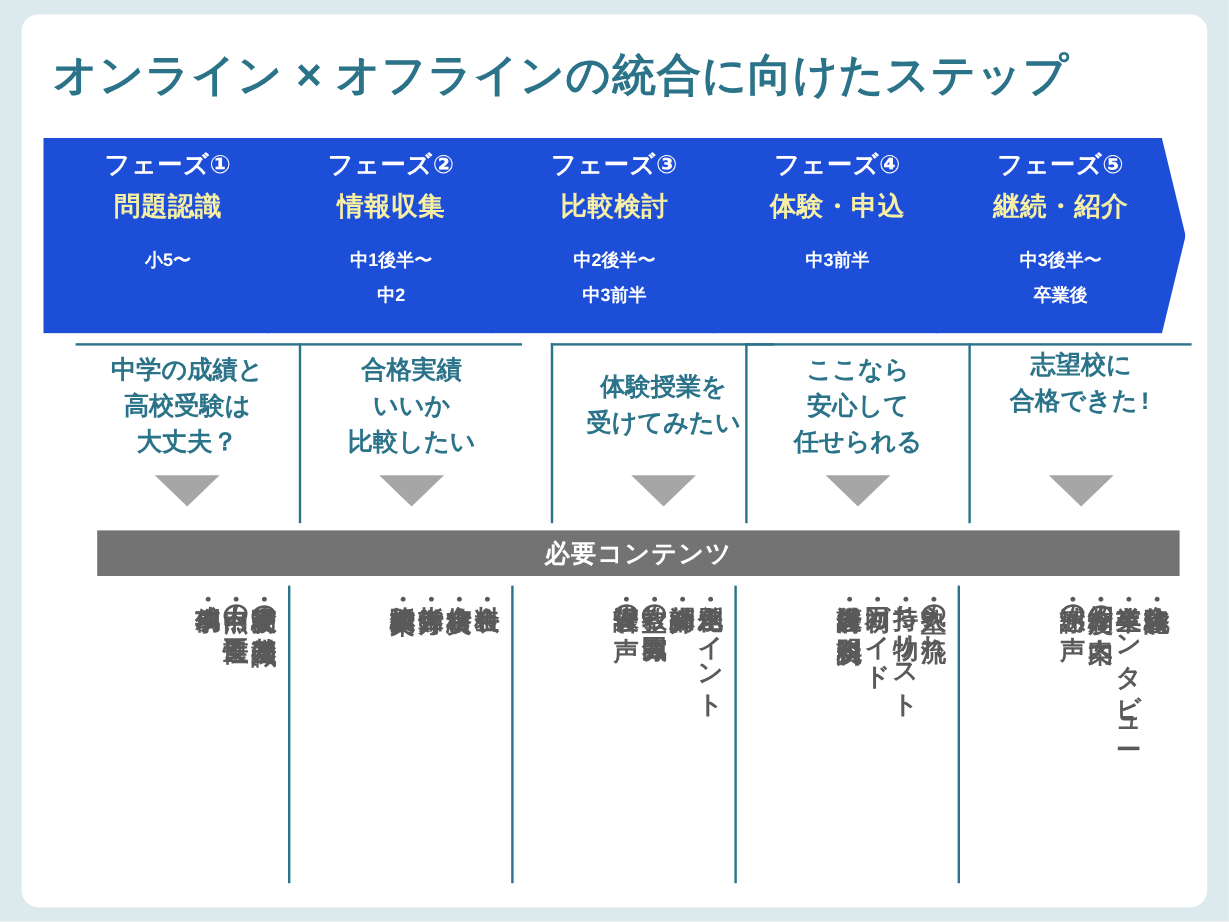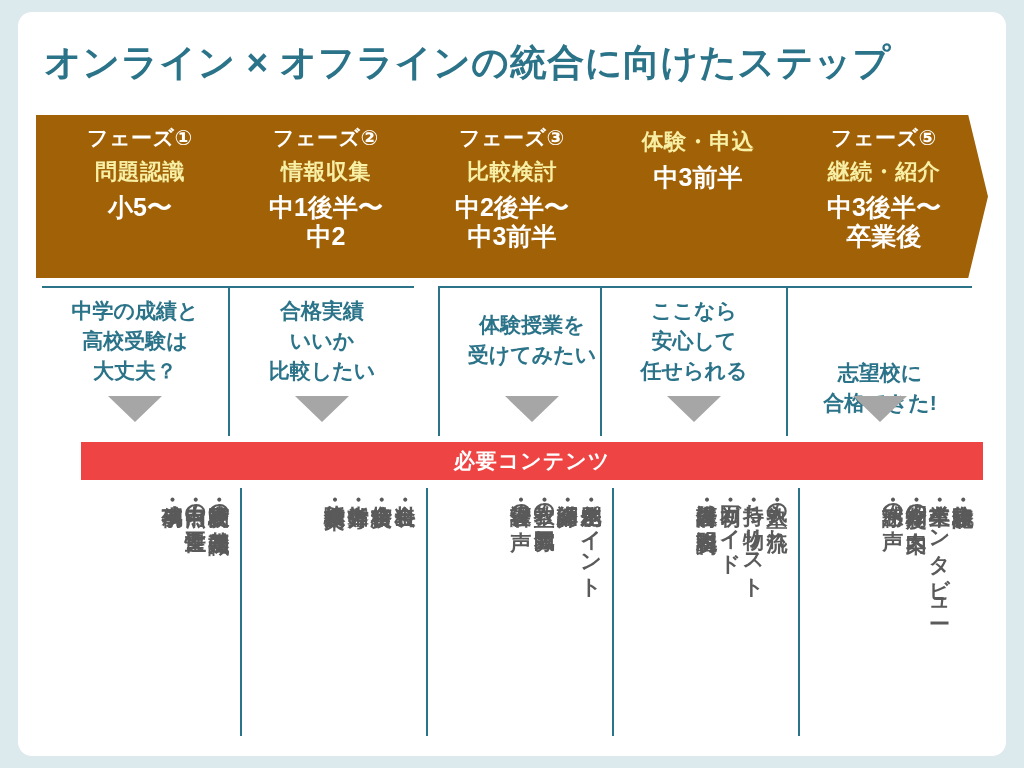--- a/index.html
+++ b/index.html
@@ -42,21 +42,21 @@
     position: absolute;
     left: 18px;
     top: 103px;
     width: 952px;
     height: 163px;
   }
   .phase {
     position: absolute;
     top: 0;
     height: 163px;
-    background: #a16207;
+    background: #1d4ed8;
     color: #ffffff;
     text-align: center;
     box-sizing: border-box;
     padding-top: 8px;
   }
   .phase.notched {
     -webkit-clip-path: polygon(0% 0%, 90.5% 0%, 100% 50%, 90.5% 100%, 0% 100%, 9.5% 50%);
     clip-path: polygon(0% 0%, 90.5% 0%, 100% 50%, 90.5% 100%, 0% 100%, 9.5% 50%);
   }
   .phase.first {
@@ -71,34 +71,35 @@
     letter-spacing: 0.5px;
   }
   .phase-name {
     font-size: 22px;
     font-weight: bold;
     line-height: 38px;
     color: #f7efa4;
     letter-spacing: 0.5px;
   }
   .phase-period {
-    font-size: 25px;
+    font-size: 15px;
     font-weight: bold;
     line-height: 29px;
     color: #ffffff;
-    margin-top: 2px;
+    margin-top: 12px;
   }
 
   
   #quote-row {
     position: absolute;
-    left: 24px;
+    left: 45px;
     top: 274px;
     width: 952px;
     height: 150px;
+    font-family: Liberation Mono, monospace;
   }
   .qcol {
     position: absolute;
     top: 0;
     height: 150px;
     box-sizing: border-box;
     border-top: 2px solid #2b7389;
     text-align: center;
   }
   .qcol.bordered {
@@ -123,21 +124,21 @@
     border-top: 26px solid #a6a6a6;
   }
 
   
   #banner {
     position: absolute;
     left: 63px;
     top: 430px;
     width: 902px;
     height: 38px;
-    background: #ef4444;
+    background: #737373;
     color: #ffffff;
     font-size: 21px;
     font-weight: bold;
     display: flex;
     align-items: center;
     justify-content: center;
     letter-spacing: 1px;
   }
 
   
@@ -204,20 +205,21 @@
     <div class="phase notched" style="left:372px; width:208px;">
       <div class="phase-num">フェーズ③</div>
       <div class="phase-name">比較検討</div>
       <div class="phase-period">
         <div>中2後半〜</div>
         <div>中3前半</div>
       </div>
     </div>
 
     <div class="phase notched" style="left:558px; width:208px;">
+      <div class="phase-num">フェーズ④</div>
       <div class="phase-name">体験・申込</div>
       <div class="phase-period">
         <div>中3前半</div>
         <div></div>
       </div>
     </div>
 
     <div class="phase notched" style="left:744px; width:208px;">
       <div class="phase-num">フェーズ⑤</div>
       <div class="phase-name">継続・紹介</div>
@@ -259,21 +261,21 @@
     <div class="qcol bordered" style="left:558px; width:186px;">
       <div class="quote-text">
         <div>ここなら</div>
         <div>安心して</div>
         <div>任せられる</div>
       </div>
       <div class="arrow-down"></div>
     </div>
 
     <div class="qcol bordered" style="left:744px; width:186px;">
-      <div class="quote-text" style="padding-top:22px;margin-top:48px;">
+      <div class="quote-text" style="padding-top:4px;">
         <div>志望校に</div>
         <div>合格できた!</div>
       </div>
       <div class="arrow-down"></div>
     </div>
   </div>
 
   <div id="banner">
     <span>必要コンテンツ</span>
   </div>

